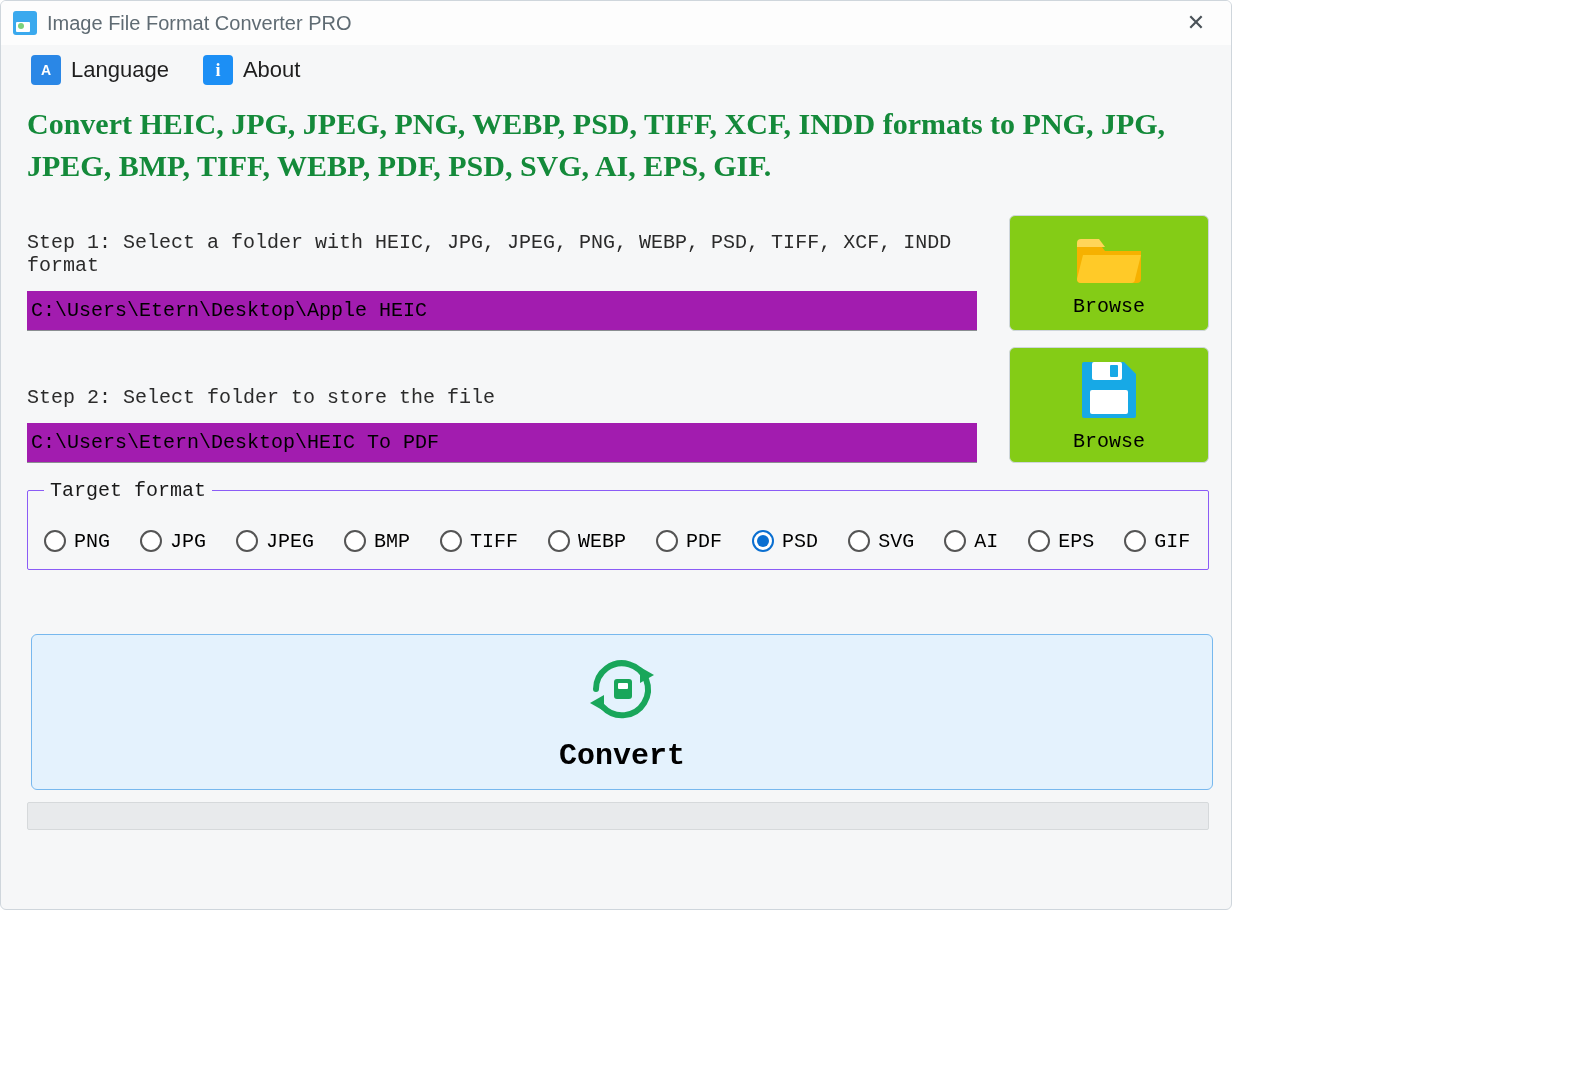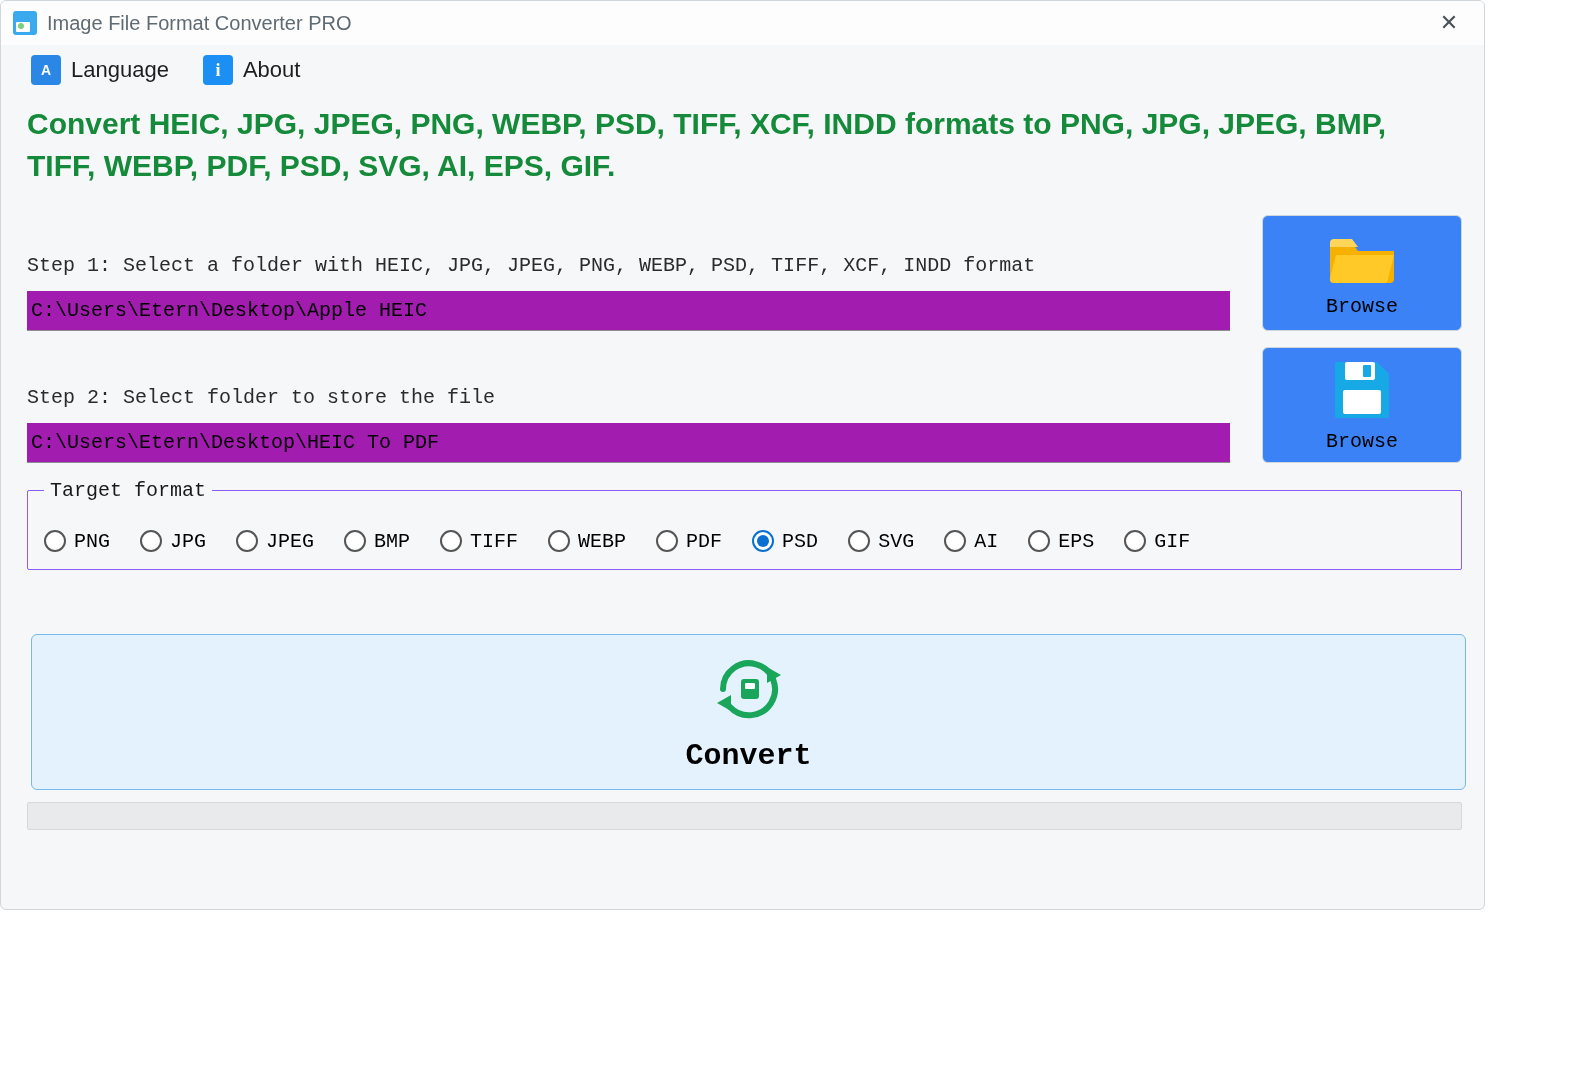--- a/index.html
+++ b/index.html
@@ -5,21 +5,21 @@
   * { box-sizing: border-box; }
   html, body { margin:0; padding:0; font-family: "Segoe UI", Arial, sans-serif; }
   body {
     background:#ffffff;
     width:1569px;
     height:1080px;
     position:relative;
   }
   .window {
     position:relative;
-    width:1485px;
+    width:1232px;
     height:910px;
     margin:0;
     border:1px solid #cfd6dc;
     background:#f6f7f8;
     border-radius:6px;
     overflow:hidden;
   }
   
   .titlebar {
     height:44px;
@@ -107,20 +107,21 @@
     font-size:18px;
   }
 
   
   .headline {
     color:#148a3a;
     font-weight:700;
     font-size:30px;
     line-height:1.4;
     padding:8px 26px 22px 26px;
+    font-family:Liberation Serif, serif;
   }
 
   
   .content {
     padding:6px 22px 0 26px;
   }
   .step-row {
     display:flex;
     align-items:flex-end;
     gap:32px;
@@ -146,21 +147,21 @@
     font-family:"Consolas","Courier New",monospace;
     font-size:20px;
     padding:4px 6px 4px 4px;
     outline:none;
   }
   .browse-card {
     width:200px;
     height:116px;
     border:1px solid #cfd6dc;
     border-radius:6px;
-    background:#3b82f6;
+    background:#84cc16;
     display:flex;
     flex-direction:column;
     align-items:center;
     justify-content:center;
     gap:6px;
     cursor:pointer;
   }
   .browse-card .bc-label {
     font-family:"Consolas","Courier New",monospace;
     font-size:20px;

